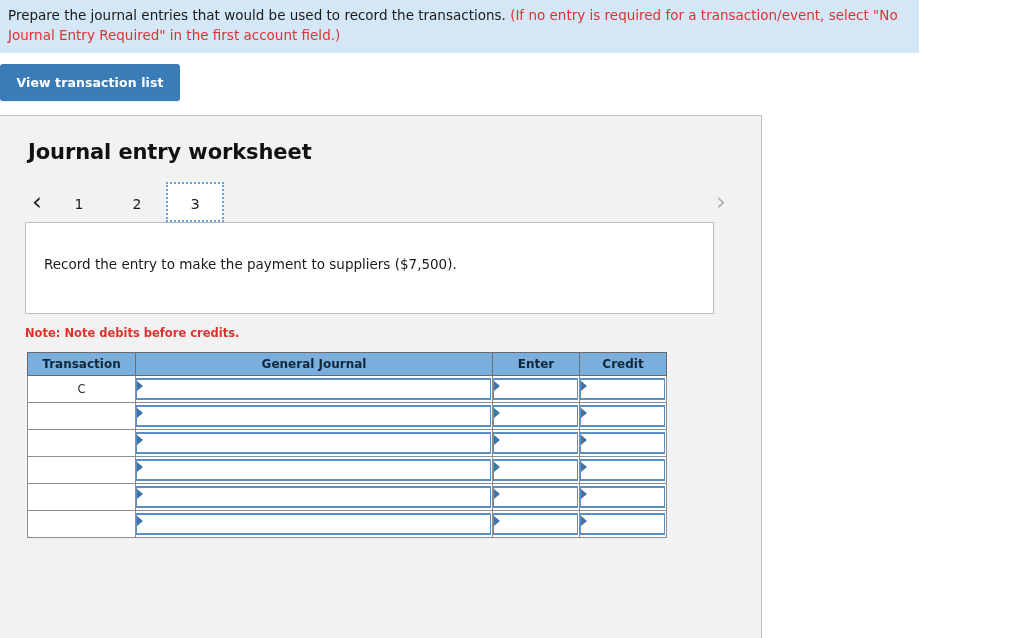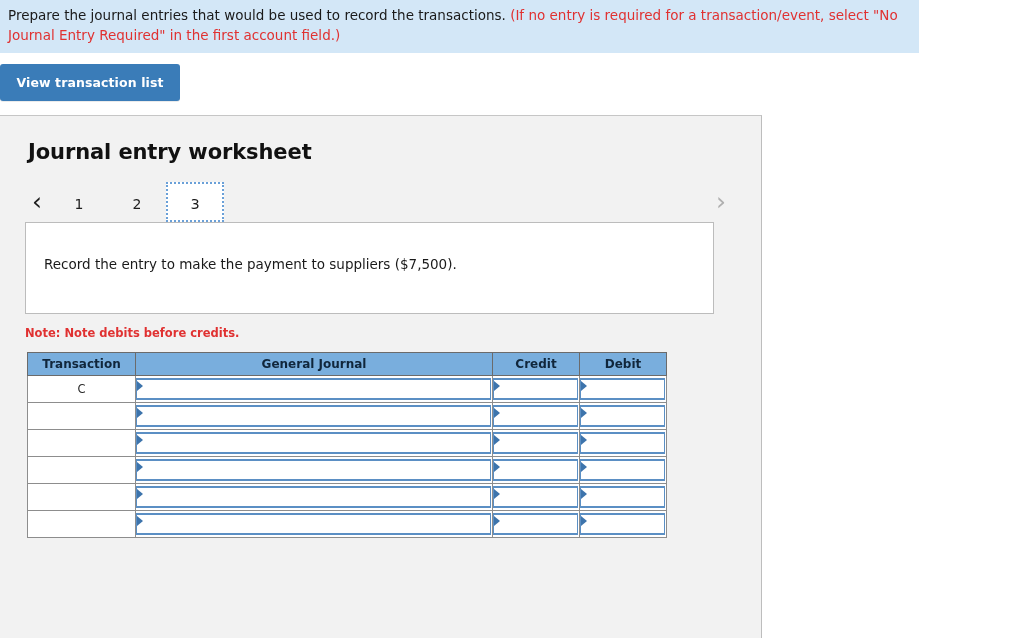--- a/index.html
+++ b/index.html
@@ -225,22 +225,22 @@
     <span>Record the entry to make the payment to suppliers ($7,500).</span>
   </div>
 
   <div class="note-line">Note: Note debits before credits.</div>
 
   <table class="journal-table">
     <thead>
       <tr>
         <th class="col-transaction">Transaction</th>
         <th class="col-journal">General Journal</th>
-        <th class="col-debit">Credit</th>
-        <th class="col-credit">Debit</th>
+        <th class="col-debit">Enter</th>
+        <th class="col-credit">Credit</th>
       </tr>
     </thead>
     <tbody>
       <tr>
         <td class="txn-cell">C</td>
         <td>
           <div class="cell-input">
             <span class="caret"></span>
           </div>
         </td>

